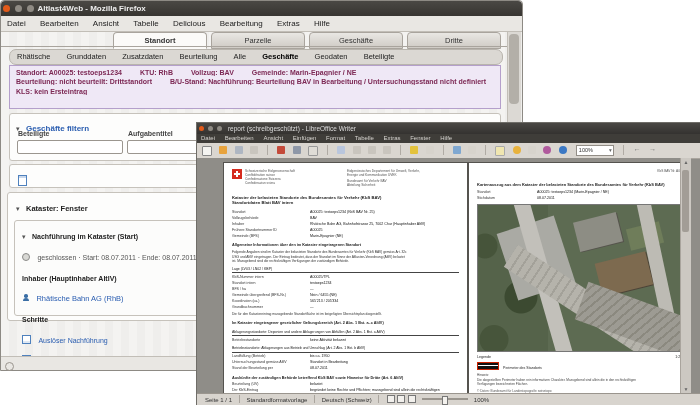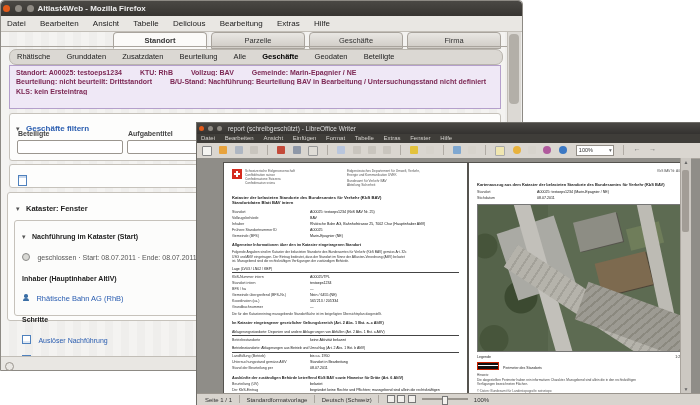--- a/index.html
+++ b/index.html
@@ -113,21 +113,21 @@
     <span>Tabelle</span>
     <span>Delicious</span>
     <span>Bearbeitung</span>
     <span>Extras</span>
     <span>Hilfe</span>
   </div>
 
   <div class="abs fftab active" style="left:112px">Standort</div>
   <div class="abs fftab" style="left:210px">Parzelle</div>
   <div class="abs fftab" style="left:308px">Geschäfte</div>
-  <div class="abs fftab" style="left:406px">Firma</div>
+  <div class="abs fftab" style="left:406px">Dritte</div>
   <div class="abs" id="ff-tabline"></div>
 
   <div class="abs" id="ff-subtabs">
     <span>Rhätische</span>
     <span>Grunddaten</span>
     <span>Zusatzdaten</span>
     <span>Beurteilung</span>
     <span>Alle</span>
     <span style="font-weight:bold;color:#000">Geschäfte</span>
     <span>Geodaten</span>

